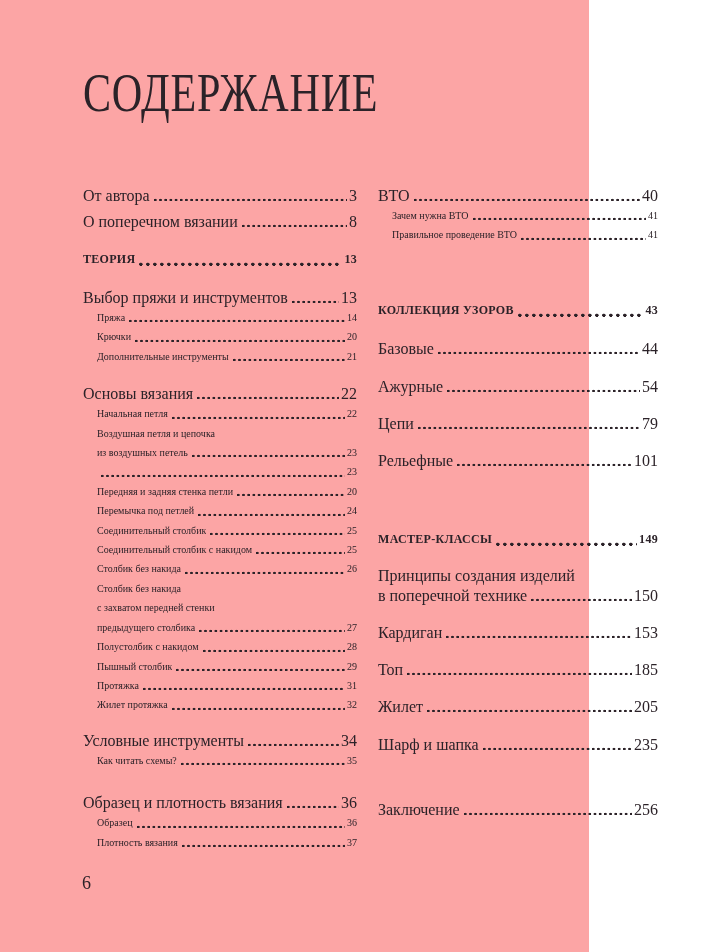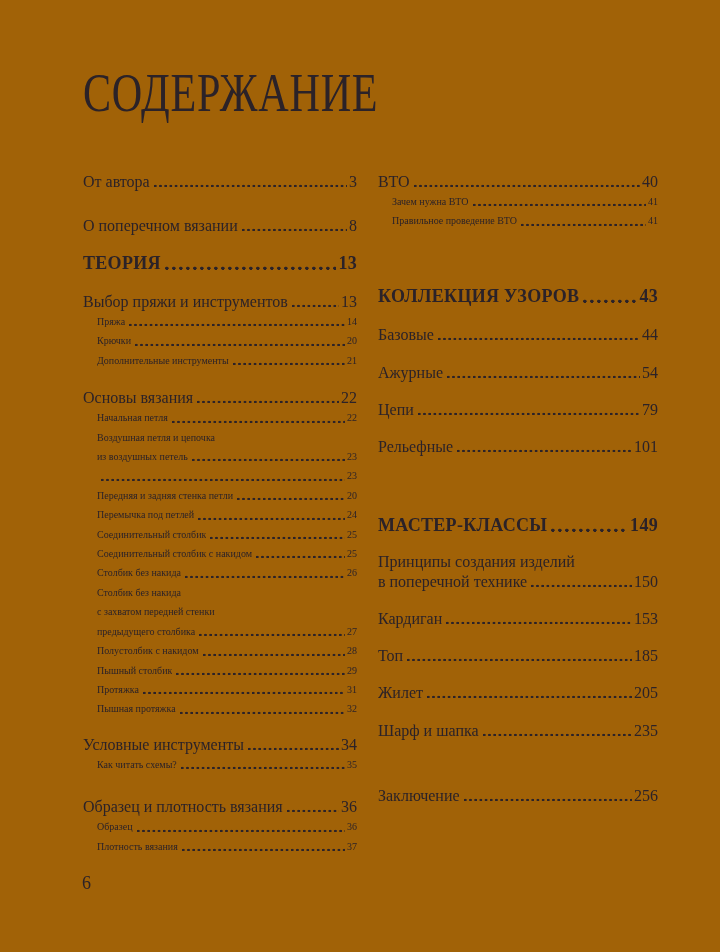--- a/index.html
+++ b/index.html
@@ -5,60 +5,60 @@
   html, body {
     margin: 0;
     padding: 0;
     width: 720px;
     height: 952px;
     overflow: hidden;
     font-family: "Liberation Serif", "DejaVu Serif", serif;
   }
   .book-page {
     position: relative;
-    width: 720px;
+    width: 589px;
     height: 952px;
-    background: #a16207;
+    background: #fca5a5;
     color: #2b2228;
   }
   .title {
     position: absolute;
     left: 83px;
     top: 66px;
     font-size: 54px;
     line-height: 1;
     font-weight: 400;
     letter-spacing: 1px;
     transform: scaleX(0.78);
     transform-origin: 0 0;
     white-space: nowrap;
   }
   .col {
     position: absolute;
-    top: 172px;
+    top: 186px;
   }
   .col-left  { left: 83px;  width: 274px; }
   .col-right { left: 378px; width: 280px; }
   .group { margin-top: 0; }
   .row {
     display: flex;
     align-items: baseline;
     font-size: 16px;
     line-height: 20px;
     white-space: nowrap;
   }
   .row.sub {
     padding-left: 14px;
     font-size: 10px;
     line-height: 19.4px;
   }
   .row.bold { font-weight: normal; align-items: center; }
   .row.h1 {
     font-weight: bold;
-    font-size: 18px;
+    font-size: 12px;
     line-height: 26px;
     letter-spacing: 0.3px;
   }
   .label { flex: 0 1 auto; overflow: hidden; }
   .leader {
     flex: 1 1 6px;
     min-width: 6px;
     align-self: flex-end;
     height: 4px;
     margin: 0 2px 4px 4px;
@@ -88,21 +88,21 @@
 <div class="book-page">
   <div class="title">СОДЕРЖАНИЕ</div>
   <div class="col col-left">
       <div class="group" style="margin-top: 0px;">
         <div class="row normal">
           <span class="label">От автора</span>
           <span class="leader"></span>
           <span class="page-num">3</span>
         </div>
       </div>
-      <div class="group" style="margin-top: 24px;">
+      <div class="group" style="margin-top: 6px;">
         <div class="row normal">
           <span class="label">О поперечном вязании</span>
           <span class="leader"></span>
           <span class="page-num">8</span>
         </div>
       </div>
       <div class="group" style="margin-top: 14px;">
         <div class="row h1">
           <span class="label">ТЕОРИЯ</span>
           <span class="leader"></span>
@@ -199,21 +199,21 @@
           <span class="label">Пышный столбик</span>
           <span class="leader"></span>
           <span class="page-num">29</span>
         </div>
         <div class="row sub">
           <span class="label">Протяжка</span>
           <span class="leader"></span>
           <span class="page-num">31</span>
         </div>
         <div class="row sub">
-          <span class="label">Пышная протяжка</span>
+          <span class="label">Жилет протяжка</span>
           <span class="leader"></span>
           <span class="page-num">32</span>
         </div>
       </div>
       <div class="group" style="margin-top: 16px;">
         <div class="row bold">
           <span class="label">Условные инструменты</span>
           <span class="leader"></span>
           <span class="page-num">34</span>
         </div>

